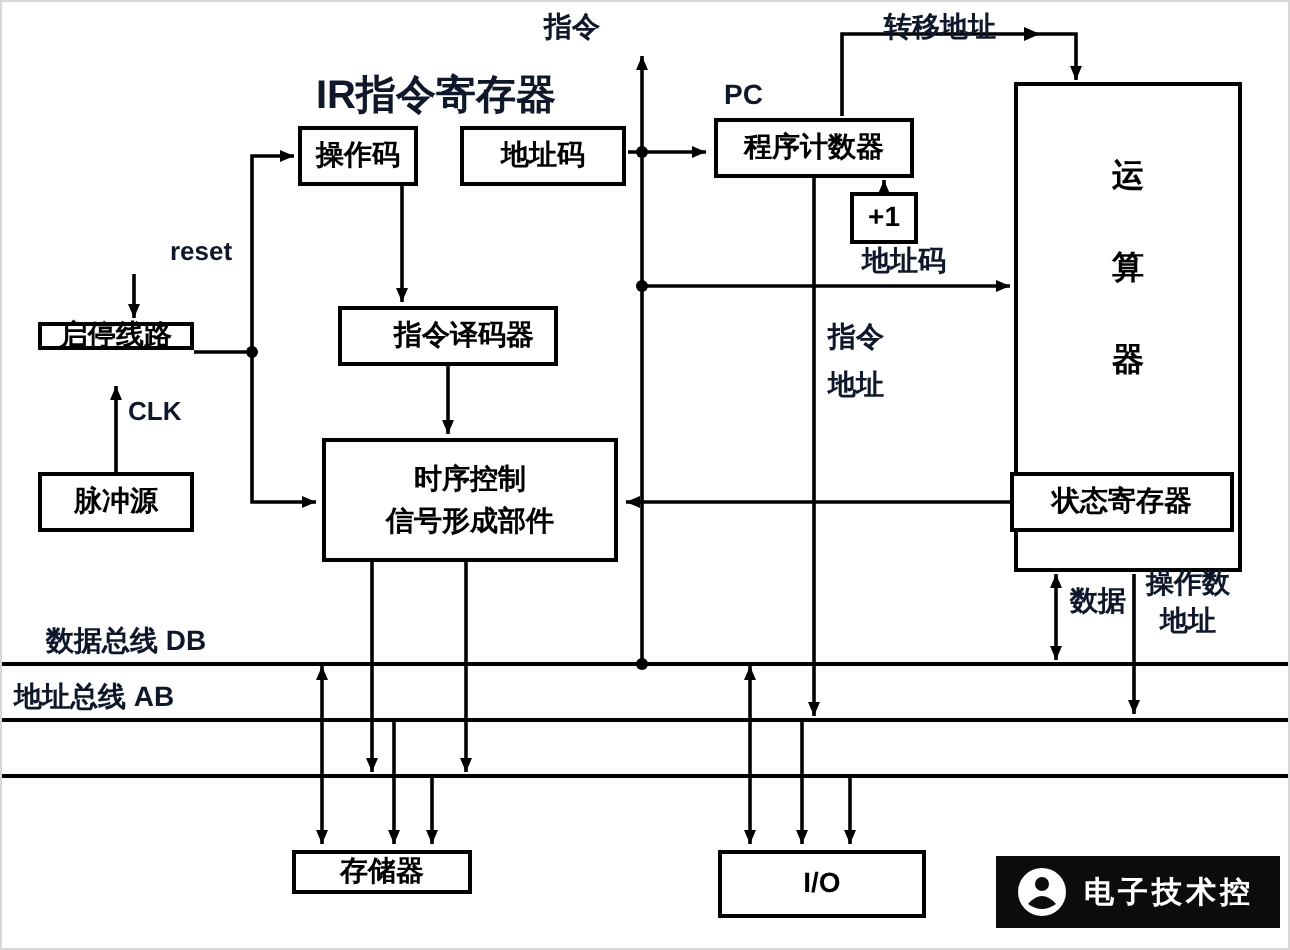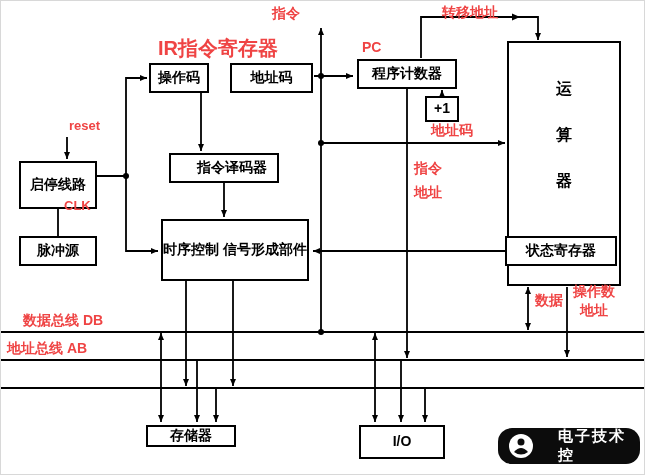--- a/index.html
+++ b/index.html
@@ -9,31 +9,31 @@
     overflow:hidden;border:1px solid #d8d8d8;box-sizing:border-box;
   }
   #wires{position:absolute;left:0;top:0;z-index:1;}
   .box{
     position:absolute;z-index:2;background:#fff;border:2px solid #000;
     display:flex;align-items:center;justify-content:center;
     font-weight:bold;font-size:14px;color:#000;box-sizing:border-box;
     text-align:center;line-height:1.25;
   }
   .lbl{
-    position:absolute;z-index:3;font-weight:bold;font-size:14px;color:#ef4444;
+    position:absolute;z-index:3;font-weight:bold;font-size:14px;color:#0f172a;
     white-space:pre;line-height:1.1;
   }
   .lbl.small{font-size:13px;}
   .alu-box{flex-direction:column;justify-content:flex-start;padding-top:36px;gap:26px;font-size:16px;}
   .status-box{z-index:3;}
-  .timing-box{flex-direction:row;gap:4px;}
+  .timing-box{flex-direction:column;gap:4px;}
   .watermark{
     position:absolute;z-index:4;background:#0c0c0c;color:#fff;
-    display:flex;align-items:center;gap:24px;padding:0 10px;box-sizing:border-box;
-    font-weight:bold;font-size:15px;letter-spacing:2px;border-radius:14px;
+    display:flex;align-items:center;gap:8px;padding:0 10px;box-sizing:border-box;
+    font-weight:bold;font-size:15px;letter-spacing:2px;
   }
   .logo{width:26px;height:26px;flex:0 0 auto;}
 </style>
 </head>
 <body>
 
 <div id="stage">
 
   <svg id="wires" width="645" height="475" viewBox="0 0 645 475">
     <defs>
@@ -109,40 +109,40 @@
     <span>算</span>
     <span>器</span>
   </div>
 
   <div class="box" style="left:148px;top:62px;width:60px;height:30px;">操作码</div>
   <div class="box" style="left:229px;top:62px;width:83px;height:30px;">地址码</div>
 
   <div class="box" style="left:356px;top:58px;width:100px;height:30px;">程序计数器</div>
   <div class="box" style="left:424px;top:95px;width:34px;height:26px;">+1</div>
 
-  <div class="box" style="left:18px;top:160px;width:78px;height:48px;">启停线路</div>
+  <div class="box" style="left:18px;top:160px;width:78px;height:14px;">启停线路</div>
   <div class="box" style="left:18px;top:235px;width:78px;height:30px;text-align:center;">脉冲源</div>
 
   <div class="box" style="left:168px;top:152px;width:110px;height:30px;padding-left:16px;">指令译码器</div>
 
   <div class="box timing-box" style="left:160px;top:218px;width:148px;height:62px;">
     <span>时序控制</span>
     <span>信号形成部件</span>
   </div>
 
   <div class="box status-box" style="left:504px;top:235px;width:112px;height:30px;">状态寄存器</div>
 
   <div class="box" style="left:145px;top:424px;width:90px;height:22px;">存储器</div>
-  <div class="box" style="left:358px;top:424px;width:86px;height:34px;">I/O</div>
+  <div class="box" style="left:358px;top:424px;width:104px;height:34px;">I/O</div>
 
   <div class="lbl" style="left:271px;top:5px;">指令</div>
-  <div class="lbl" style="left:441px;top:5px;font-family:Liberation Mono, monospace;">转移地址</div>
+  <div class="lbl" style="left:441px;top:5px;">转移地址</div>
   <div class="lbl" style="left:157px;top:36px;font-size:20px;">IR指令寄存器</div>
   <div class="lbl" style="left:361px;top:39px;">PC</div>
-  <div class="lbl small" style="left:52px;top:118px;padding-left:16px;">reset</div>
+  <div class="lbl small" style="left:68px;top:118px;padding-left:16px;">reset</div>
   <div class="lbl small" style="left:63px;top:198px;">CLK</div>
   <div class="lbl" style="left:430px;top:122px;">地址码</div>
   <div class="lbl" style="left:413px;top:160px;">指令</div>
   <div class="lbl" style="left:413px;top:184px;">地址</div>
   <div class="lbl" style="left:534px;top:292px;">数据</div>
   <div class="lbl" style="left:572px;top:283px;">操作数</div>
   <div class="lbl" style="left:579px;top:302px;">地址</div>
   <div class="lbl" style="left:22px;top:312px;">数据总线 DB</div>
   <div class="lbl" style="left:6px;top:340px;">地址总线 AB</div>
 

